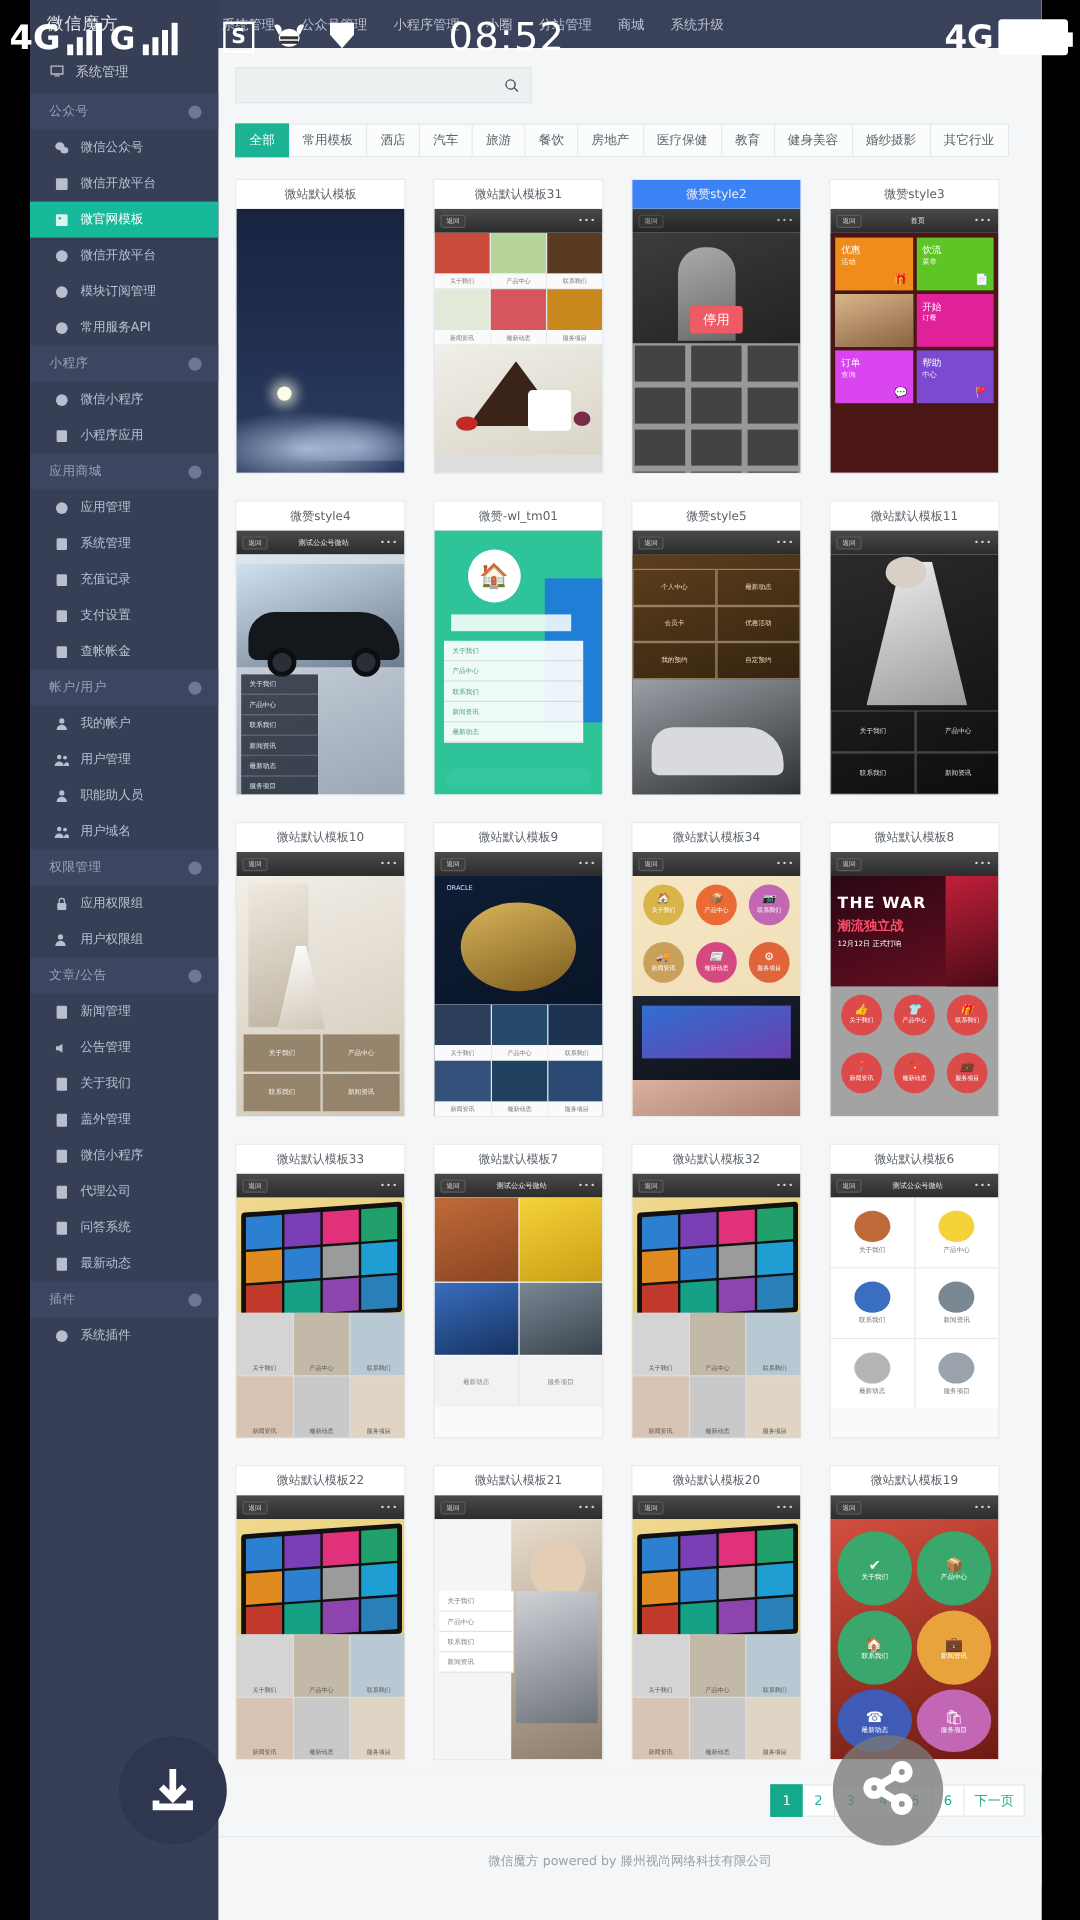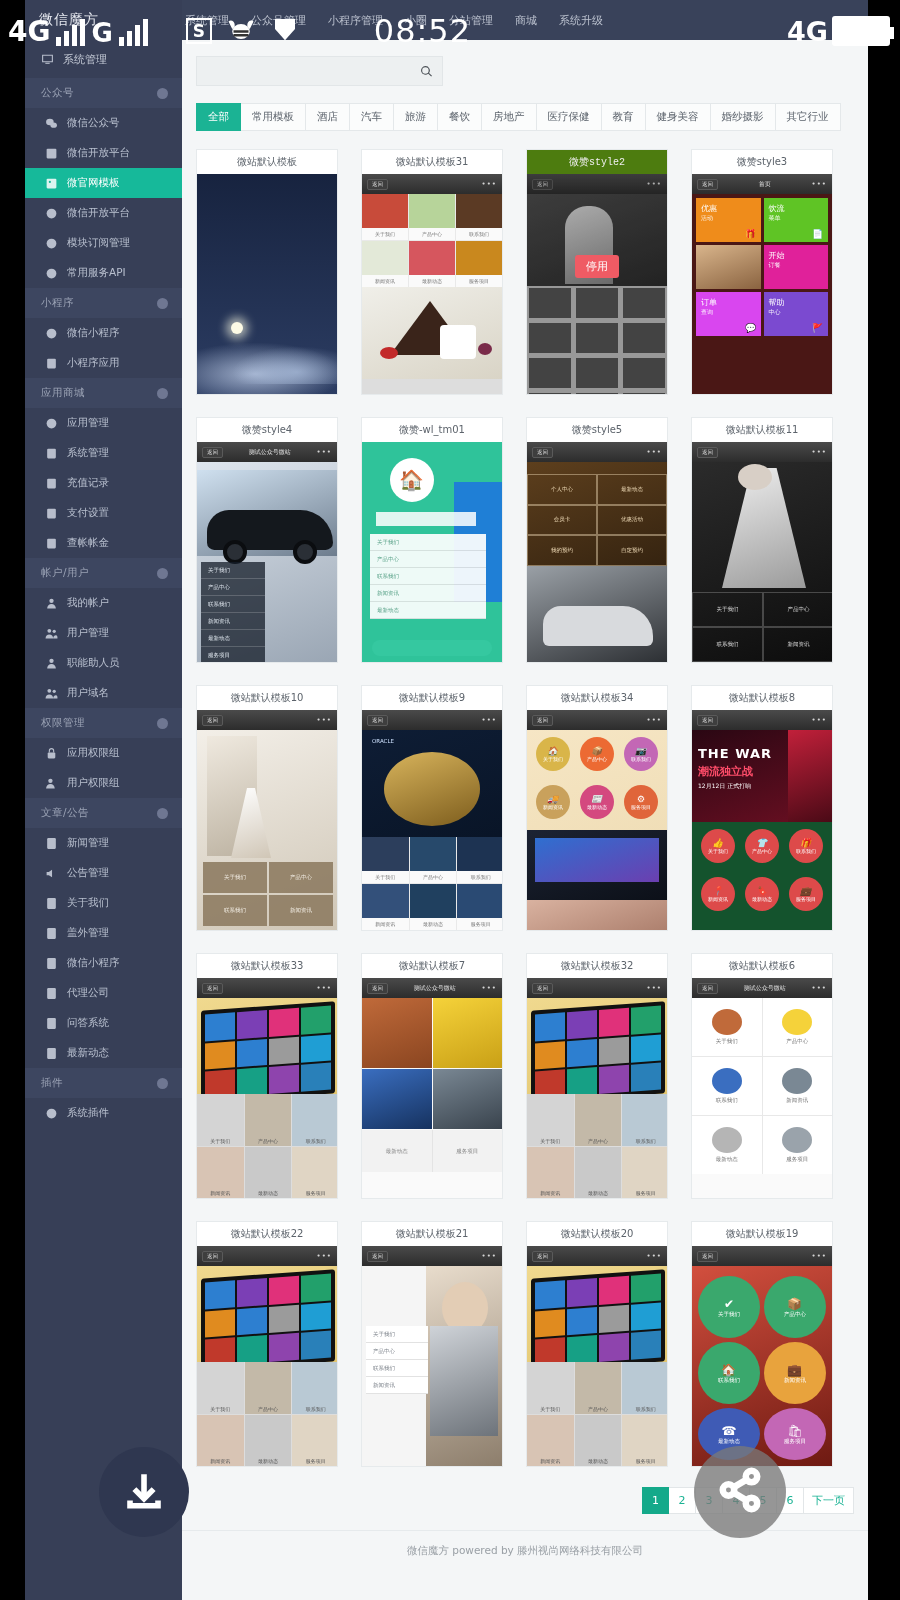--- a/index.html
+++ b/index.html
@@ -89,21 +89,21 @@
   .card {
     width: 142px; background: #fff; border: 1px solid #e6eaec;
     display: flex; flex-direction: column; position: relative;
   }
   .card-title {
     height: 24px; display: flex; align-items: center; justify-content: center;
     font-size: 10px; color: #5c636b; white-space: nowrap; overflow: hidden;
   }
   .thumb { width: 100%; height: 220px; overflow: hidden; position: relative; background: #ddd; }
   .card.disabled .thumb { filter: grayscale(1) brightness(.82); }
-  .card.disabled .card-title { background: #4d7c0f; color: #efefef; font-family: Liberation Mono, monospace; }
+  .card.disabled .card-title { background: #3b82f6; color: #efefef; }
   .badge-stop {
     position: absolute; left: 50%; top: 105px; transform: translateX(-50%);
     background: #ef5b64; color: #fff; font-size: 11px; padding: 4px 11px; border-radius: 3px;
     z-index: 5; white-space: nowrap;
   }
 
   
   .pbar { height: 20px; background: linear-gradient(#4a4a4a,#2c2c2c); display: flex;
           align-items: center; justify-content: space-between; padding: 0 5px; }
   .pbar .bk { background: #3e3e3e; border: 1px solid #5a5a5a; border-radius: 2px;
@@ -817,21 +817,21 @@
               </div>
             </div>
             <div class="card">
               <div class="card-title">微站默认模板8</div>
               <div class="thumb">
                 <div class="pbar">
                   <span class="bk">返回</span>
                   <span></span>
                   <span class="dots">•••</span>
                 </div>
-                <div class="pbody" style="background:#14532d">
+                <div class="pbody" style="background:#a3a3a3">
                   <div style="height:92px;background:linear-gradient(160deg,#2a0713,#6b0f22);position:relative">
                     <div style="position:absolute;left:6px;top:16px;color:#fff;font-size:13px;font-weight:bold;letter-spacing:1px">THE WAR</div>
                     <div style="position:absolute;left:6px;top:34px;color:#ff4d6a;font-size:11px;font-weight:bold">潮流独立战</div>
                     <div style="position:absolute;left:6px;top:52px;color:#fff;font-size:6px">12月12日 正式打响</div>
                     <div style="position:absolute;right:0;top:0;width:44px;height:92px;background:linear-gradient(160deg,#c1203a,#4a0a16)"></div>
                   </div>
                   <div class="circle-row">
                     <span class="circ" style="background:#dd4a4a"><i class="g">👍</i>关于我们</span>
                     <span class="circ" style="background:#dd4a4a"><i class="g">👕</i>产品中心</span>
                     <span class="circ" style="background:#dd4a4a"><i class="g">🎁</i>联系我们</span>

